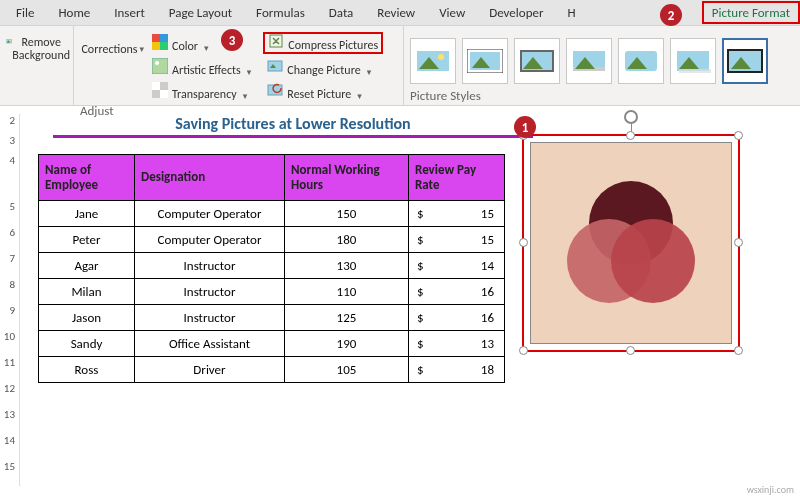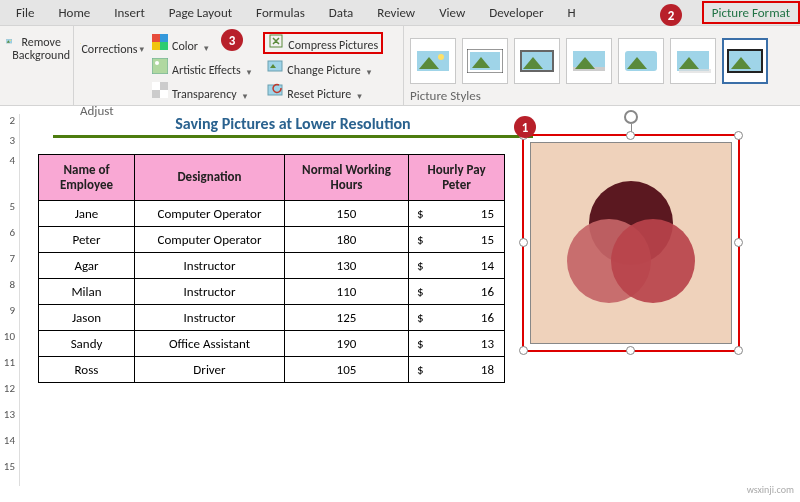--- a/index.html
+++ b/index.html
@@ -23,25 +23,25 @@
   .small-btn { display: flex; align-items: flex-end; gap: 4px; padding: 1px 4px; font-size: 12px; color: #333; height: 22px; }
   .small-btn.highlight { border: 2px solid #d00; padding: 0 3px; }
   .drop { font-size: 9px; color: #666; margin-left: 2px; }
   .styles-row { display: flex; gap: 6px; align-items: center; padding-top: 4px; }
   .style-thumb { width: 46px; height: 46px; background: #fff; border: 1px solid #c8c8c8; display: flex; align-items: center; justify-content: center; }
   .style-thumb.sel { border: 2px solid #3a6fa8; }
   .style-thumb svg { width: 36px; height: 24px; }
 
   
   .sheet-area { position: relative; margin-top: 8px; }
-  .title-cell { position: absolute; left: 53px; top: 0; width: 480px; text-align: center; font-weight: 700; color: #2a628f; font-size: 16px; border-bottom: 3px solid #4d7c0f; padding-bottom: 2px; }
+  .title-cell { position: absolute; left: 53px; top: 0; width: 480px; text-align: center; font-weight: 700; color: #2a628f; font-size: 16px; border-bottom: 3px solid #a21caf; padding-bottom: 2px; }
   .rowhdr { position: absolute; left: 0; width: 20px; text-align: right; font-size: 11px; color: #555; background: #fff; padding-right: 4px; border-right: 1px solid #ddd; }
 
   .datatable { position: absolute; left: 38px; top: 40px; border-collapse: collapse; }
-  .datatable th { background: #f9a8d4; font-weight: 700; color: #222; font-size: 13px; text-align: center; border: 1px solid #000; padding: 2px 6px; line-height: 1.15; height: 46px; }
+  .datatable th { background: #d946ef; font-weight: 700; color: #222; font-size: 13px; text-align: left; border: 1px solid #000; padding: 2px 6px; line-height: 1.15; height: 46px; }
   .datatable td { border: 1px solid #000; font-size: 13px; text-align: center; padding: 2px 6px; height: 26px; }
   .datatable td.money { position: relative; text-align: right; padding-right: 10px; }
   .datatable td.money::before { content: "$"; position: absolute; left: 8px; }
   .c1 { width: 96px; } .c2 { width: 150px; } .c3 { width: 124px; } .c4 { width: 96px; }
 
   
   .pic-wrap { position: absolute; left: 522px; top: 20px; width: 218px; height: 218px; border: 2px solid #d00; }
   .pic-inner { position: absolute; inset: 6px; background: #efd2bb; border: 1px solid #888; }
   .handle { position: absolute; width: 9px; height: 9px; background: #fff; border: 1px solid #888; border-radius: 50%; }
   .h-tl { left: -5px; top: -5px; } .h-tm { left: 50%; margin-left: -5px; top: -5px; } .h-tr { right: -5px; top: -5px; }
@@ -240,21 +240,21 @@
   <div class="rowhdr" style="top:294px;height:26px">13</div>
   <div class="rowhdr" style="top:320px;height:26px">14</div>
   <div class="rowhdr" style="top:346px;height:26px">15</div>
 
   <table class="datatable">
     <tbody>
         <tr>
       <th class="c1">Name of Employee</th>
       <th class="c2">Designation</th>
       <th class="c3">Normal Working Hours</th>
-      <th class="c4">Hourly Pay Peter</th>
+      <th class="c4">Review Pay Rate</th>
     </tr>
     <tr>
           <td>Jane</td>
           <td>Computer Operator</td>
           <td>150</td>
           <td class="money">15</td>
         </tr>
     <tr>
           <td>Peter</td>
           <td>Computer Operator</td>

